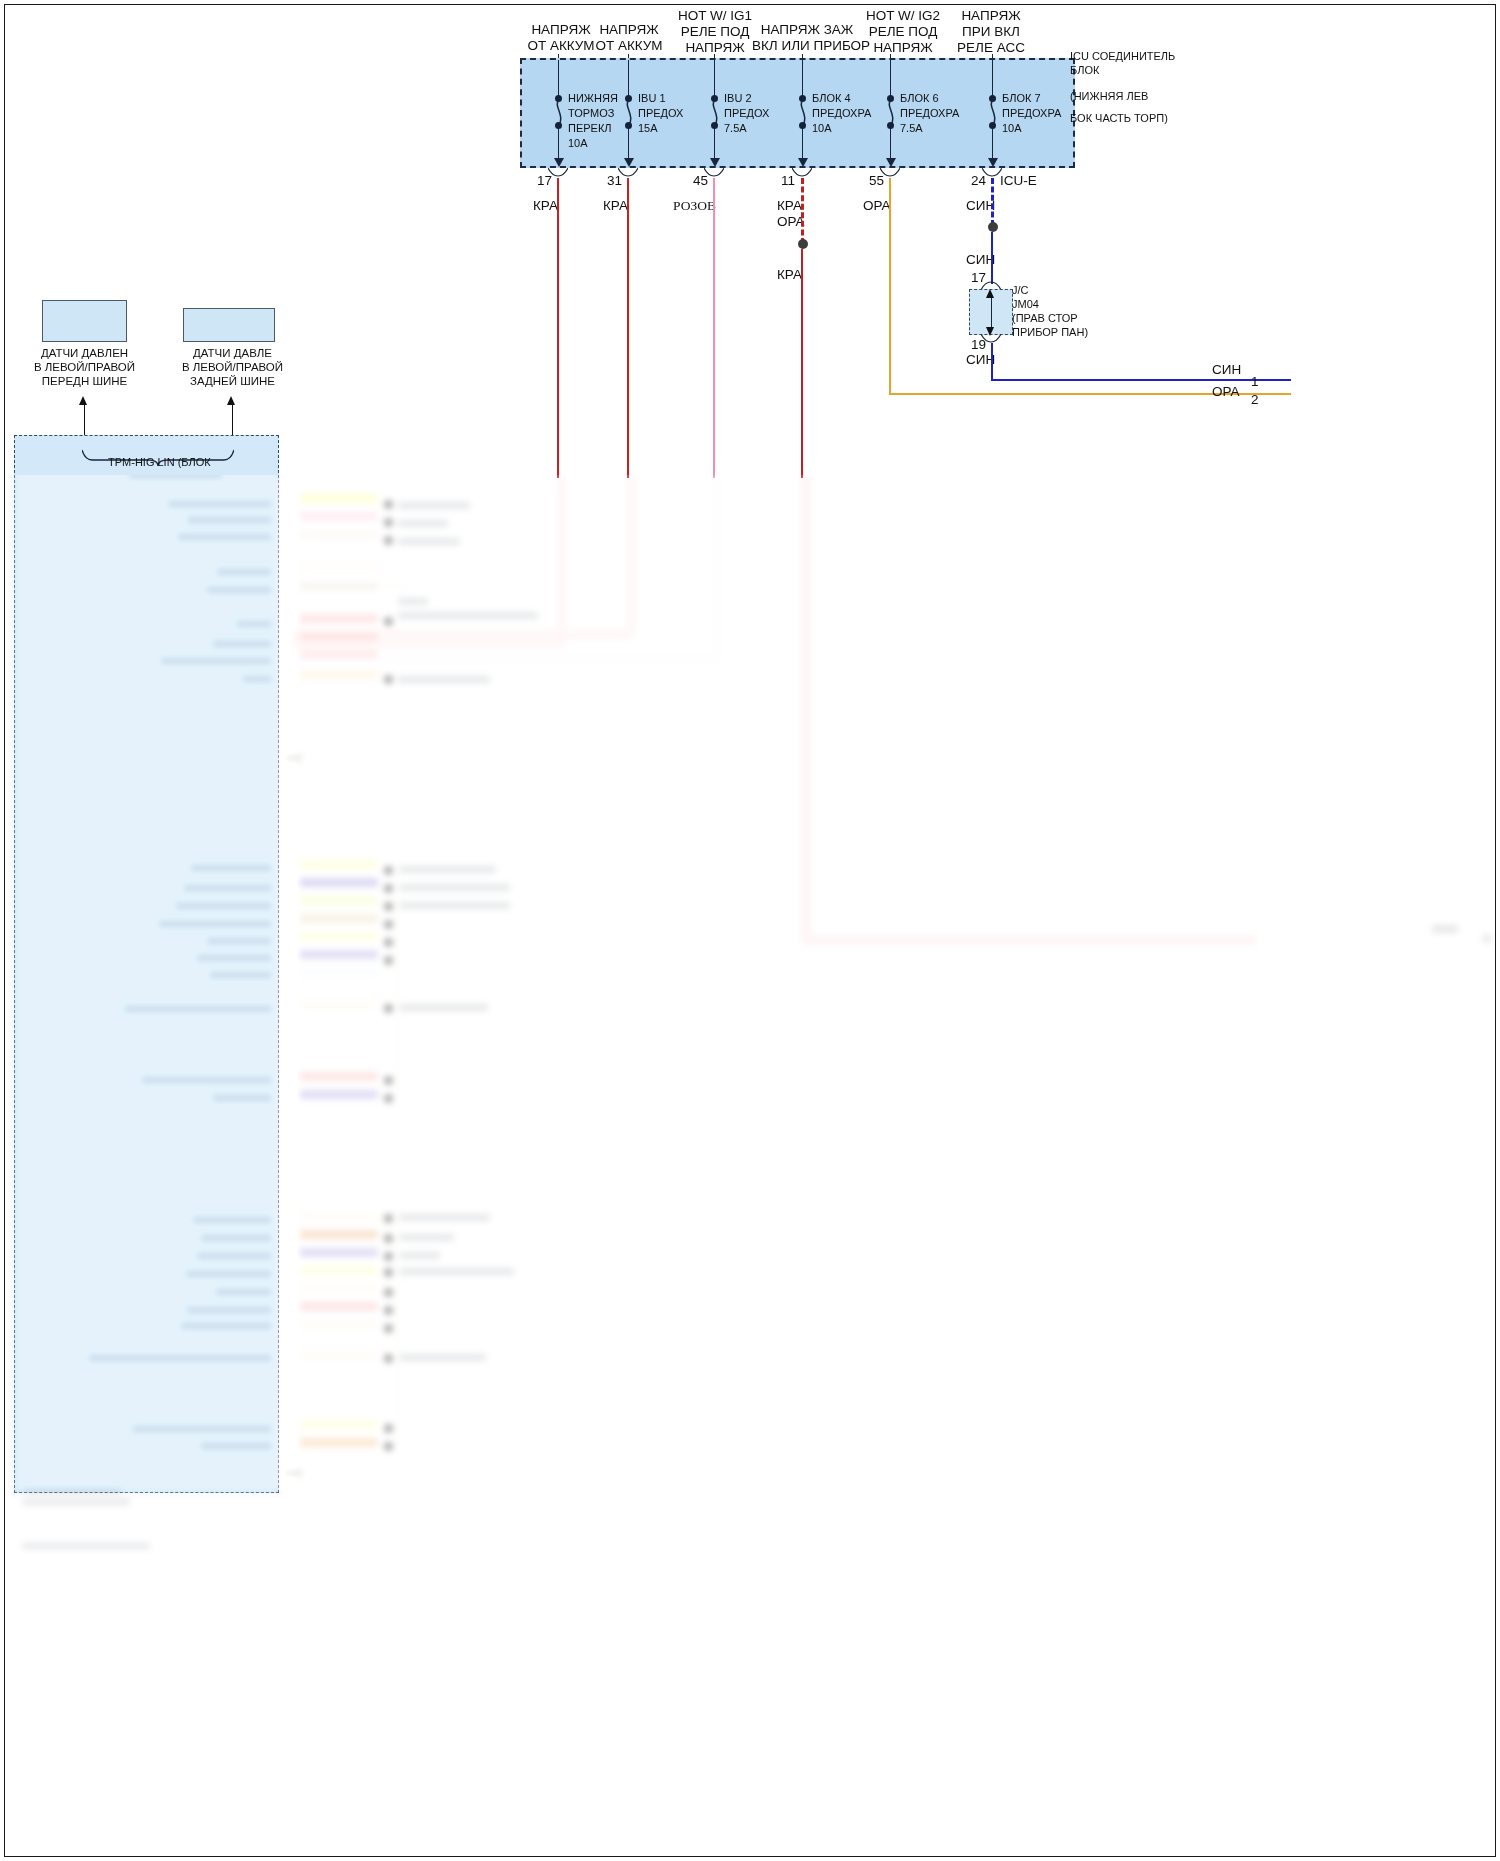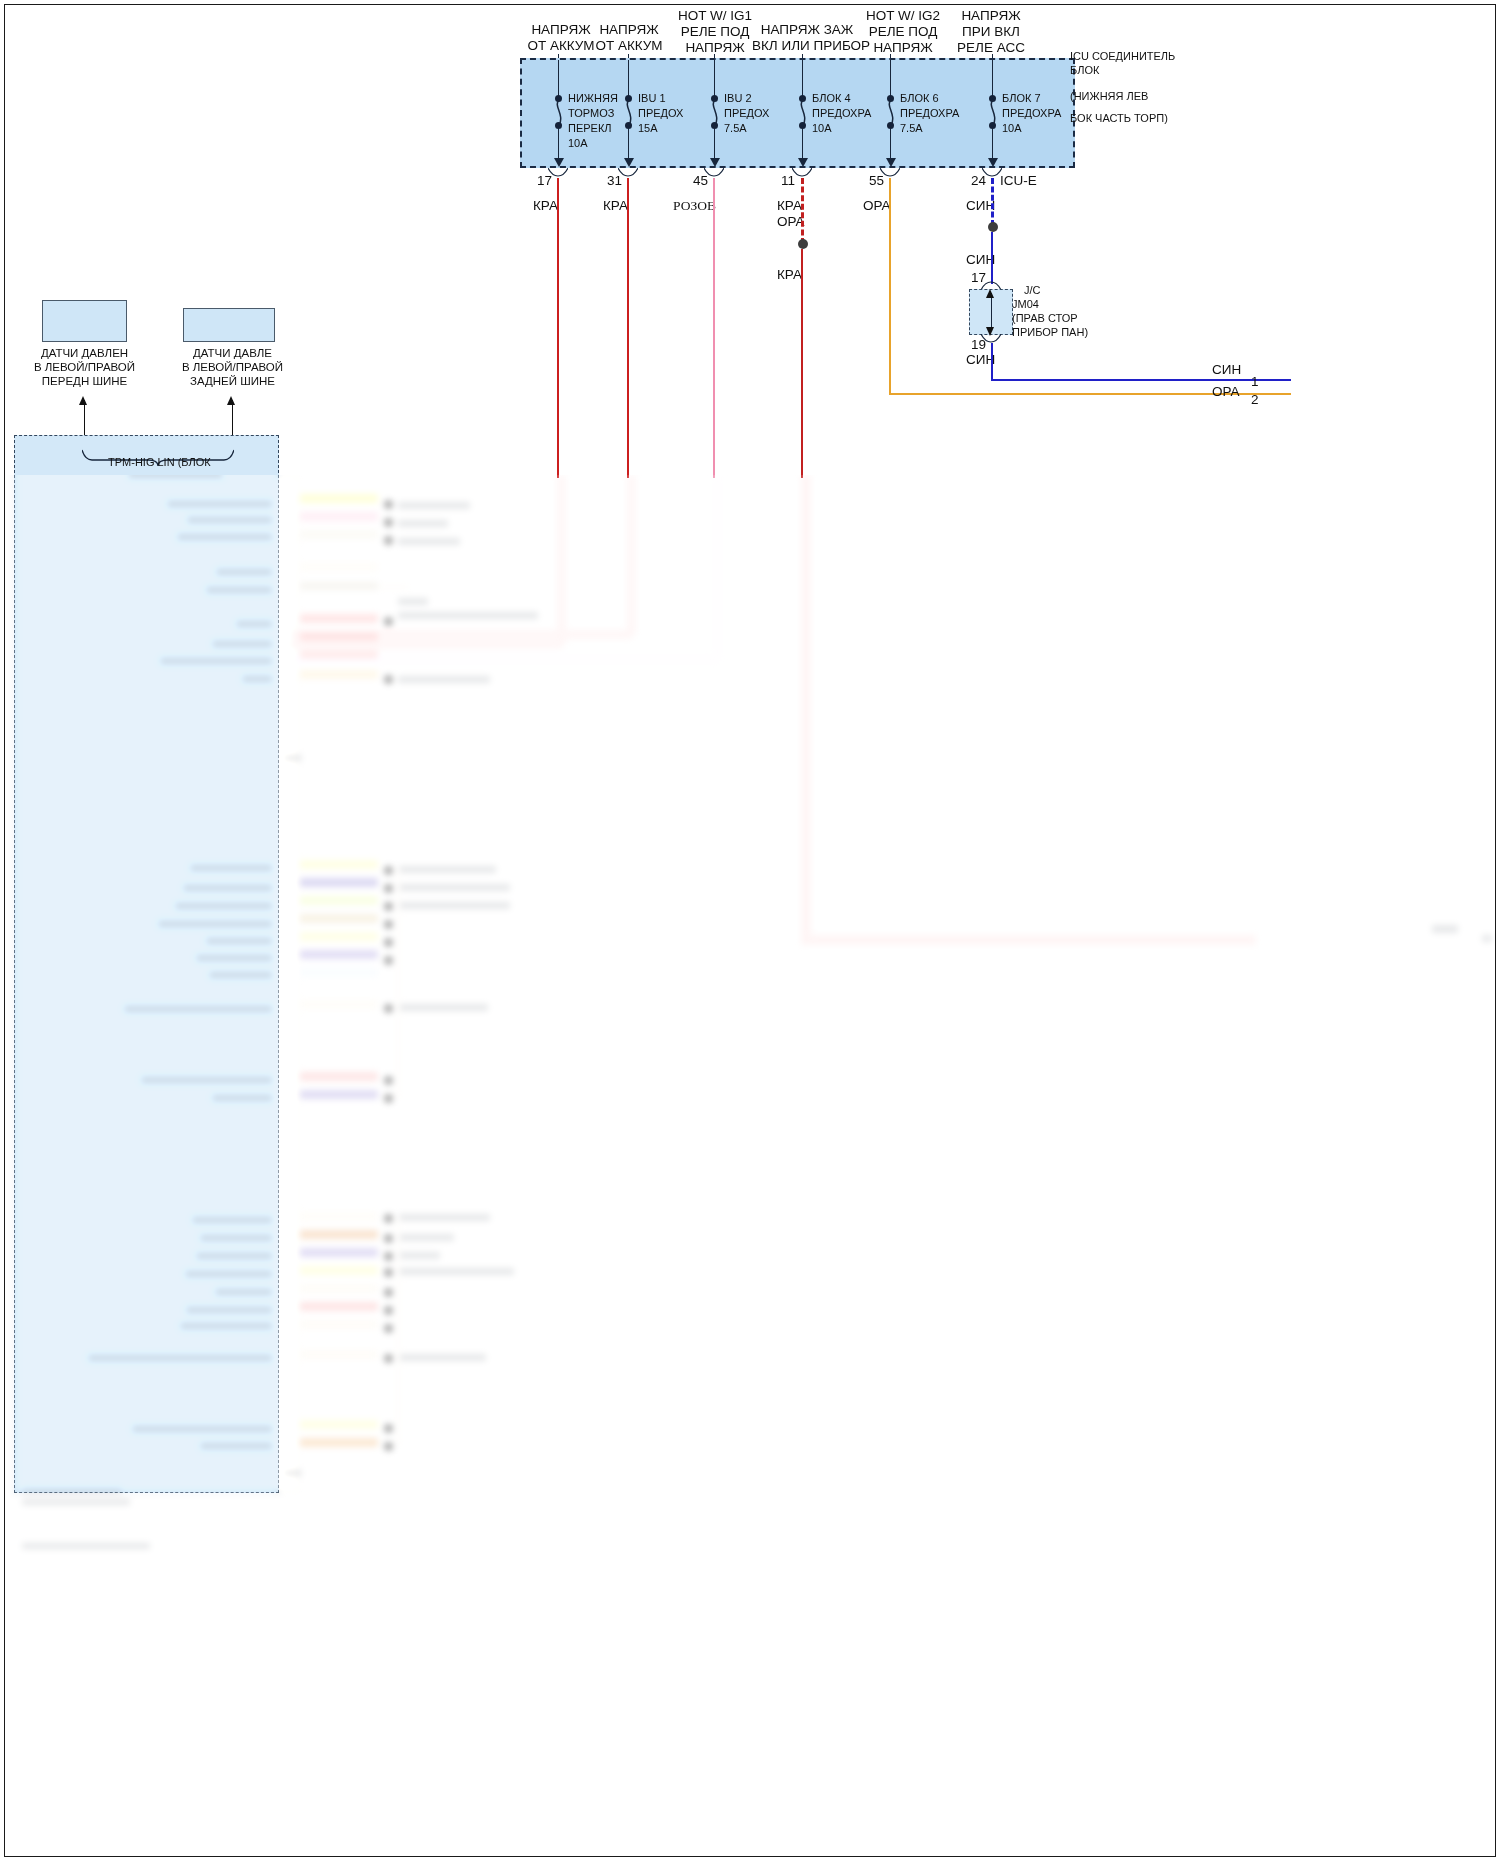--- a/index.html
+++ b/index.html
@@ -258,21 +258,21 @@
 
     <svg class="pinbracket" style="left:981px;top:281px;" viewBox="0 0 20 9">
         <path d="M0 9 Q4 1 10 1 Q16 1 20 9" stroke="#17263c" stroke-width="1.2" fill="none"></path>
       </svg>
     <div style="position:absolute;left:969px;top:289px;width:44px;height:46px;background:#cfe6f7;border:1.4px dashed #33475e;box-sizing:border-box;"></div>
 
     <div class="vline" style="left:991px;top:293px;height:38px;border-left:1.4px solid #17263c;"></div>
     <div class="uparrow" style="left:986px;top:289px;"></div>
     <div class="downarrow" style="left:986px;top:327px;"></div>
 
-    <div class="txt t12" style="left:1012px;top:284px;margin-left:12px;">J/C</div>
+    <div class="txt t12" style="left:1012px;top:284px;">J/C</div>
     <div class="txt t12" style="left:1012px;top:298px;">JM04</div>
     <div class="txt t12" style="left:1012px;top:312px;">(ПРАВ СТОР</div>
     <div class="txt t12" style="left:1012px;top:326px;">ПРИБОР ПАН)</div>
 
     <svg class="pinbracket" style="left:981px;top:334px;" viewBox="0 0 20 9">
         <path d="M0 0 Q4 8 10 8 Q16 8 20 0" stroke="#17263c" stroke-width="1.2" fill="none"></path>
       </svg>
     <div class="txt t13" style="left:971px;top:337px;">19</div>
     <div class="txt t13" style="left:966px;top:352px;">СИН</div>
 

